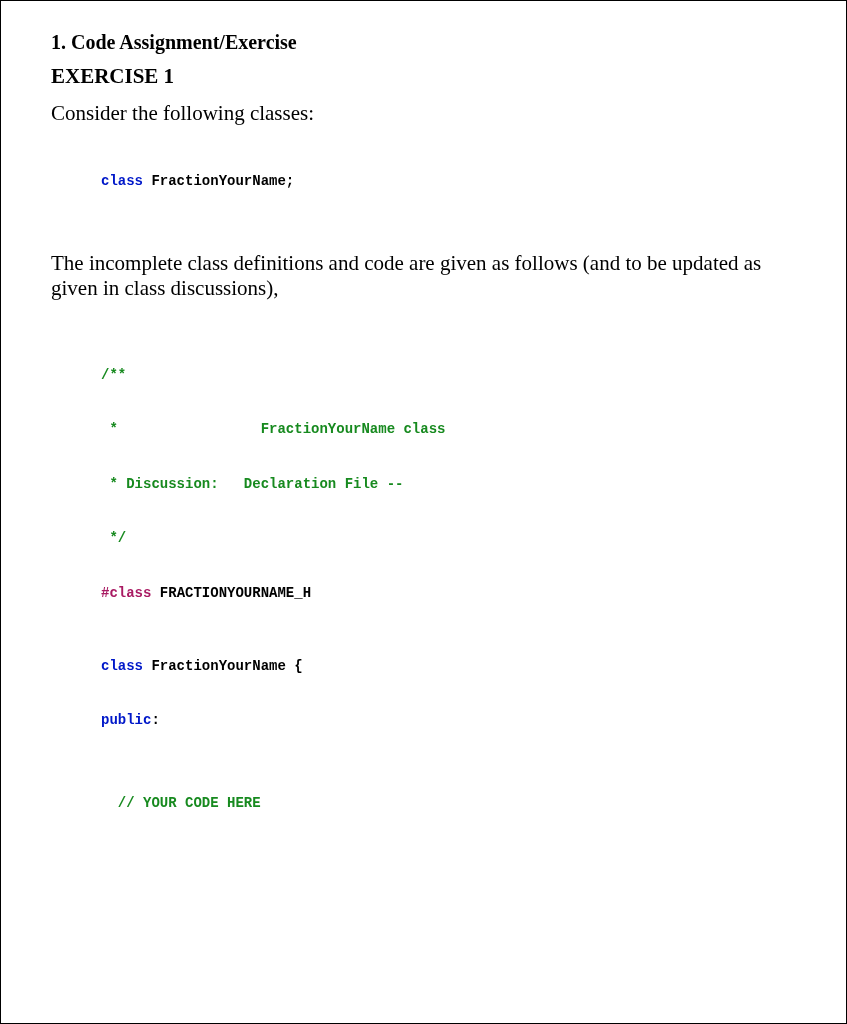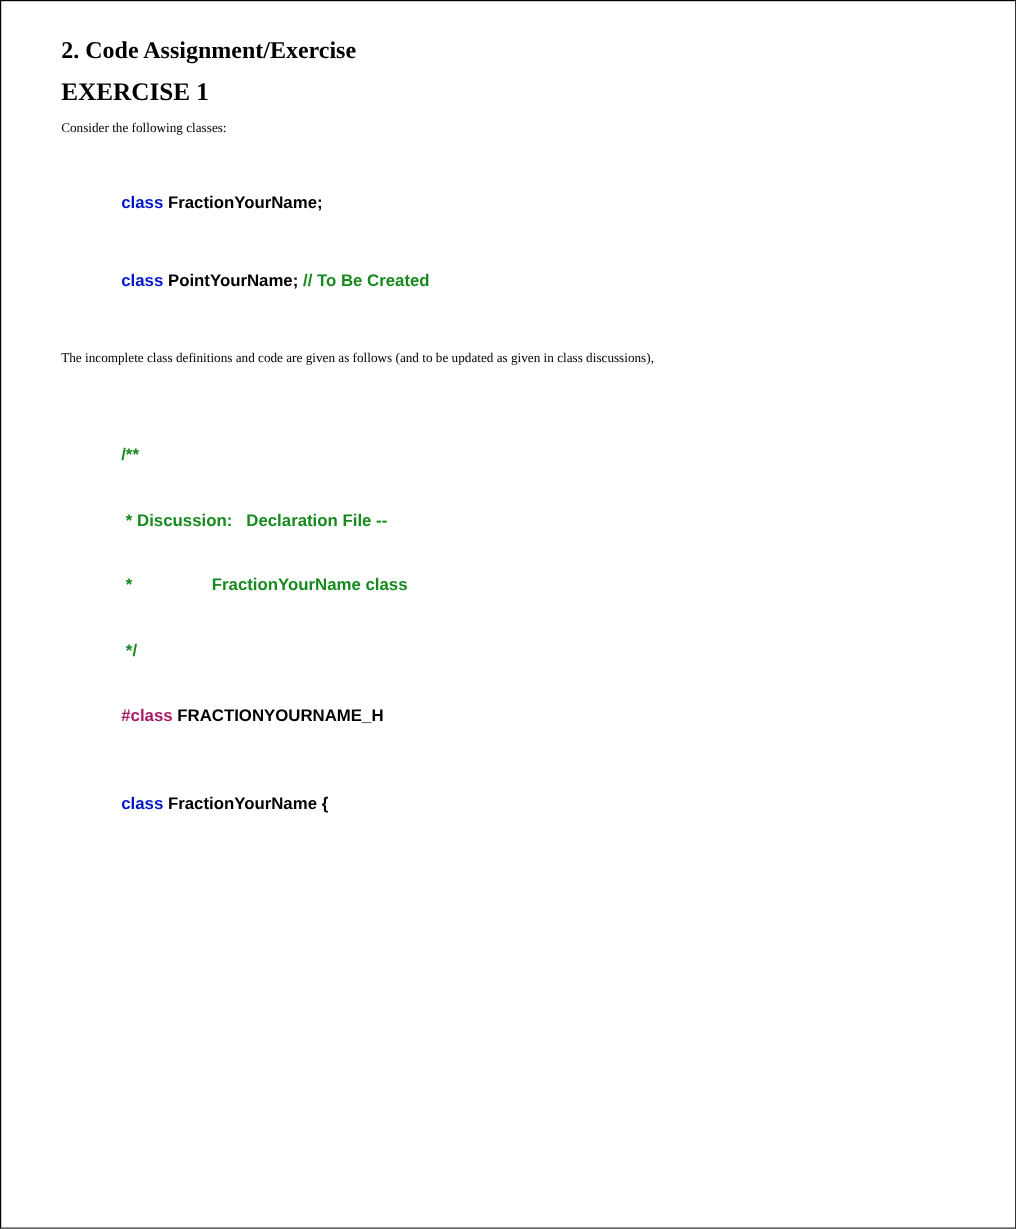--- a/index.html
+++ b/index.html
@@ -20,65 +20,66 @@
     font-size: 20px;
     font-weight: bold;
     margin: 0 0 10px 0;
   }
   h2.exercise-title {
     font-size: 21px;
     font-weight: bold;
     margin: 0 0 12px 0;
   }
   p.prose {
-    font-size: 11px;
+    font-size: 21px;
     margin: 0 0 10px 0;
   }
   .code-block {
     margin-left: 50px;
-    font-family: Liberation Sans, sans-serif;
+    font-family: Liberation Mono, monospace;
     font-size: 14px;
     font-weight: bold;
     line-height: 1.3;
     white-space: pre;
   }
   .code-block .stanza { margin-bottom: 10px; }
   .kw    { color: #0018c9; }     
   .cm    { color: #178a1f; }     
   .pp    { color: #a91b63; }     
   .plain { color: #000; }
 </style>
 </head>
 <body>
 
 <div class="page">
 
-  <h1 class="section-title">2. Code Assignment/Exercise</h1>
+  <h1 class="section-title">1. Code Assignment/Exercise</h1>
 
   <h2 class="exercise-title">EXERCISE 1</h2>
 
   <p class="prose">Consider the following classes:</p>
 
   <div class="code-block">
     <div class="stanza"><span class="kw">class</span><span class="plain"> FractionYourName;</span></div>
-    <div><span class="kw">class</span><span class="plain"> Point</span><span class="plain">YourName; </span><span class="cm">// To Be Created</span></div>
   </div>
 
   <p class="prose" style="margin-top:14px;">The incomplete class definitions and code are given as follows (and to be updated as given in class discussions),</p>
 
   <div class="code-block">
 
     <div><span class="cm">/**</span></div>
+    <div><span class="cm"> *                 FractionYourName class</span></div>
     <div><span class="cm"> * Discussion:   Declaration File --</span></div>
-    <div><span class="cm"> *                 FractionYourName class</span></div>
     <div><span class="cm"> */</span></div>
     <div><span class="pp">#class</span><span class="plain"> FRACTIONYOURNAME_H</span></div>
 
     <div><span class="kw">class</span><span class="plain"> FractionYourName {</span></div>
+    <div class="stanza"><span class="kw">public</span><span class="plain">:</span></div>
 
+    <div><span class="cm">  // YOUR CODE HERE</span></div>
     
     
     
     
     
 
     
     
     
     

